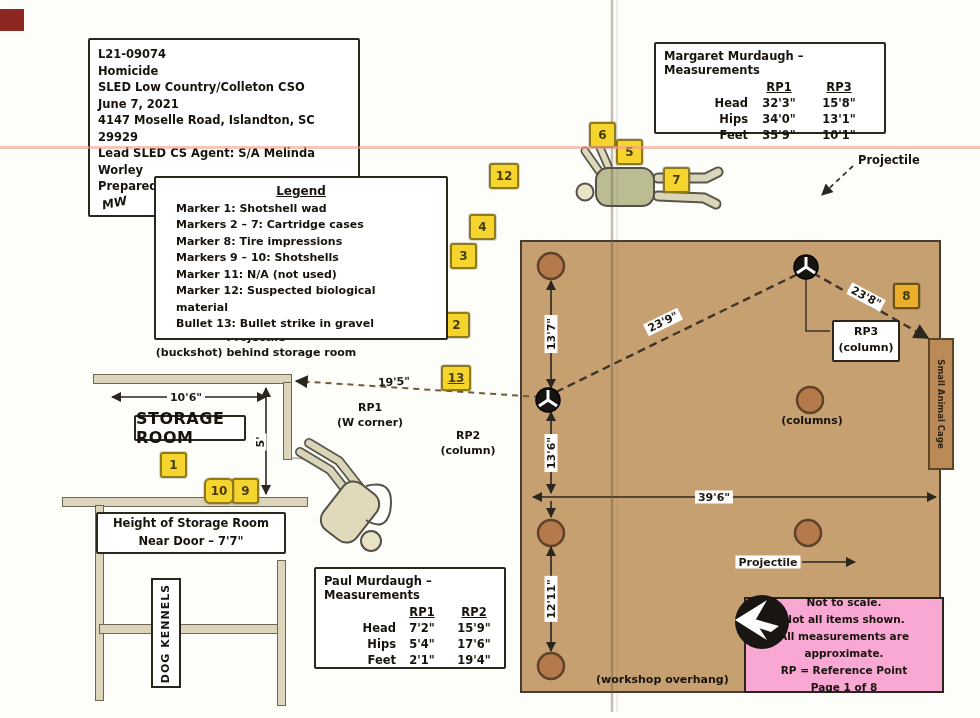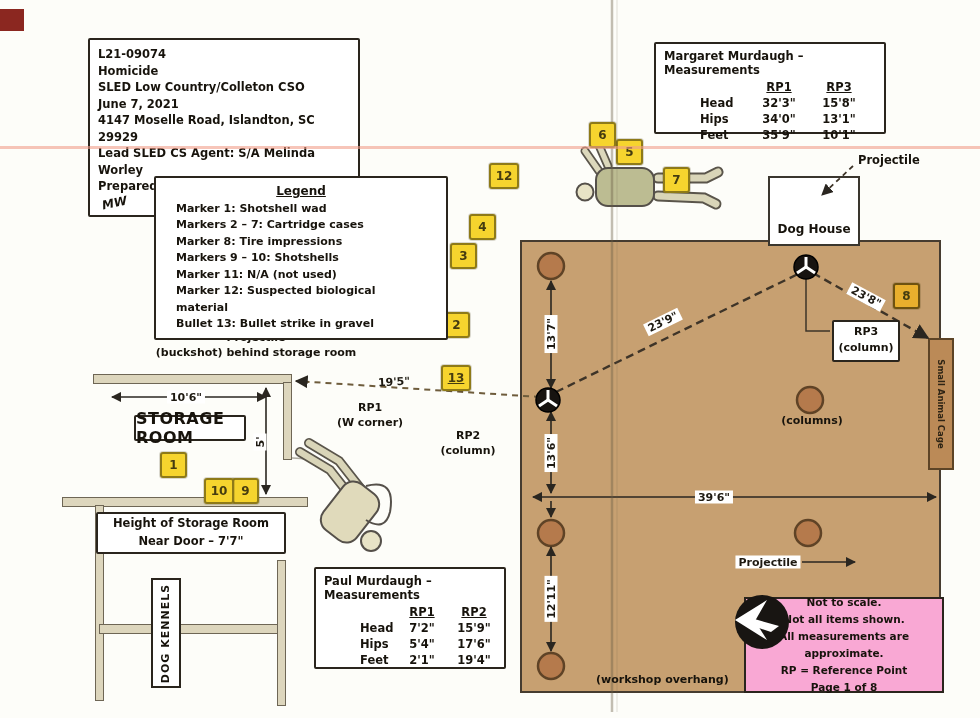--- a/index.html
+++ b/index.html
@@ -28,21 +28,21 @@
   .wall{position:absolute;background:#ddd6bd;border:1.5px solid #6e6655;z-index:2;box-sizing:border-box;}
   .caseinfo{padding:6px 8px 4px 8px;font-size:11.5px;line-height:16.5px;}
   .legend{padding:5px 20px;font-size:11px;line-height:16.5px;}
   .legend .ttl{text-align:center;text-decoration:underline;font-size:12px;margin-bottom:1px;}
   .mtbl{position:absolute;z-index:6;}
   .mtbl .ttl{font-size:11.5px;text-align:left;padding:5px 16px 2px 8px;font-weight:bold;}
   .grid{display:grid;font-size:11.5px;font-weight:bold;}
   .g-m{grid-template-columns:92px 62px 58px;}
   .g-p{grid-template-columns:80px 52px 52px;}
   .grid span{text-align:center;line-height:16px;}
-  .grid .lbl{text-align:left;padding-left:44px;}
+  .grid .lbl{text-align:right;padding-left:44px;}
   .grid .hdr{text-decoration:underline;}
   .shed{
     position:absolute;left:520px;top:240px;width:421px;height:453px;
     background:#c7a071;border:2.5px solid #463c30;z-index:1;box-sizing:border-box;
   }
   .doghouse{
     position:absolute;left:768px;top:176px;width:88px;height:66px;background:#fff;
     border:2px solid #3a362e;z-index:2;display:flex;align-items:flex-end;justify-content:center;
   }
   .doghouse span{font-weight:bold;font-size:12px;margin-bottom:8px;}
@@ -68,23 +68,20 @@
   svg.north{position:absolute;left:727px;top:588px;z-index:7;}
   .twoLine{text-align:center;}
 </style>
 </head>
 <body>
 
 <div id="stage">
 
   <div class="shed"></div>
 
-  <div class="doghouse">
-    <span>Dog House</span>
-  </div>
 
   <div class="cage">
     <span>Small Animal Cage</span>
   </div>
 
   <div class="wall" style="left:93px;top:374px;width:199px;height:10px;"></div>
   <div class="wall" style="left:283px;top:382px;width:9px;height:78px;"></div>
   <div class="wall" style="left:62px;top:497px;width:246px;height:10px;"></div>
   <div class="wall" style="left:95px;top:505px;width:9px;height:196px;"></div>
   <div class="wall" style="left:99px;top:624px;width:182px;height:10px;"></div>
@@ -282,20 +279,20 @@
 
   <div class="marker" style="left:160px;top:452px;">1</div>
   <div class="marker" style="left:443px;top:312px;">2</div>
   <div class="marker" style="left:450px;top:243px;">3</div>
   <div class="marker" style="left:469px;top:214px;">4</div>
   <div class="marker" style="left:616px;top:139px;">5</div>
   <div class="marker" style="left:589px;top:122px;">6</div>
   <div class="marker" style="left:663px;top:167px;">7</div>
   <div class="marker orange" style="left:893px;top:283px;">8</div>
   <div class="marker" style="left:232px;top:478px;">9</div>
-  <div class="marker wide" style="left:204px;top:478px;">10</div>
+  <div class="marker wide" style="left:204px;top:478px;border-radius:6px;">10</div>
   <div class="marker wide" style="left:489px;top:163px;">12</div>
   <div class="marker wide" style="left:441px;top:365px;text-decoration:underline;">13</div>
 
   <div class="artifact-pink"></div>
   <div class="artifact-red"></div>
 
 </div>
 
 </body></html>

